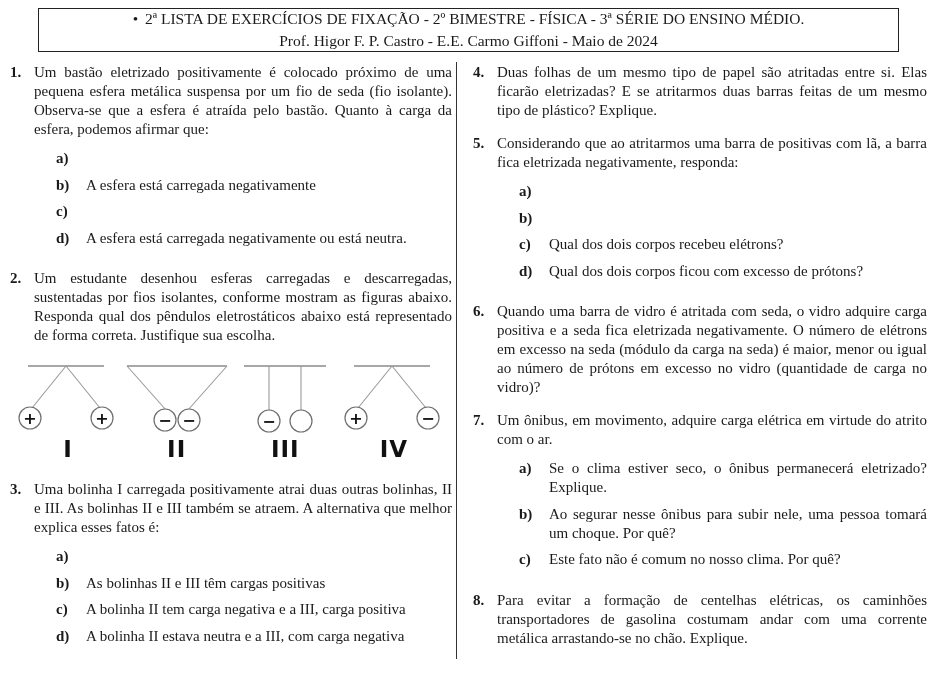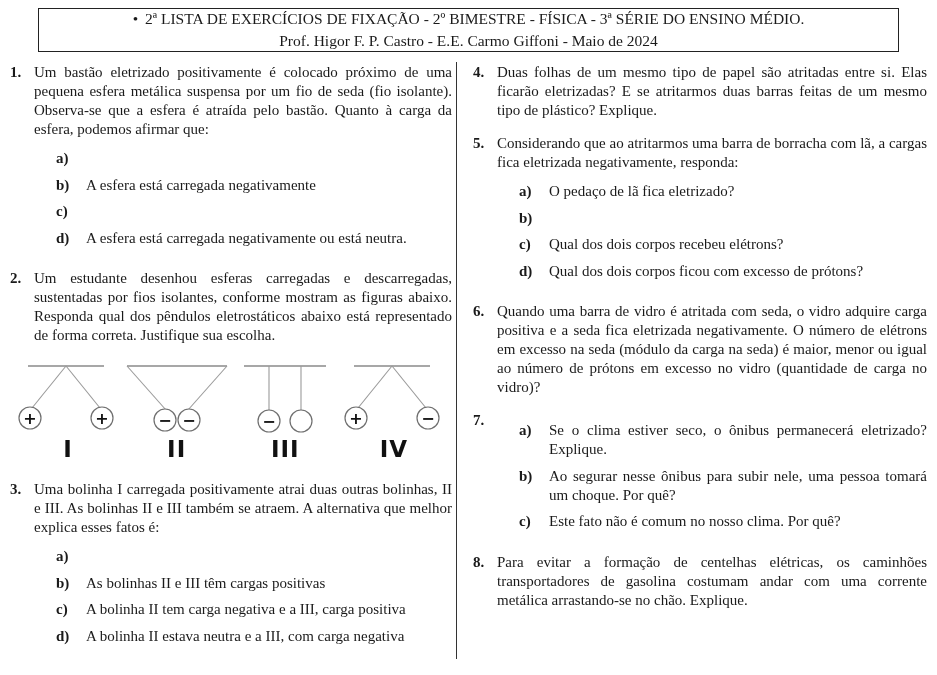--- a/index.html
+++ b/index.html
@@ -198,25 +198,24 @@
       <div class="question no-opts">
         <span class="qnum">4.</span>
         <div class="qcontent">
           <p class="qtext">Duas folhas de um mesmo tipo de papel são atritadas entre si. Elas ficarão eletrizadas? E se atritarmos duas barras feitas de um mesmo tipo de plástico? Explique.</p>
         </div>
       </div>
 
       <div class="question">
         <span class="qnum">5.</span>
         <div class="qcontent">
-          <p class="qtext">Considerando que ao atritarmos uma barra de borracha com lã, a cargas fica eletrizada negativamente, responda:</p>
-          <div class="options">
-            <div class="option">
-              <span class="olabel">a)</span>
-              <span class="otext">O pedaço de lã fica eletrizado?</span>
+          <p class="qtext">Considerando que ao atritarmos uma barra de positivas com lã, a barra fica eletrizada negativamente, responda:</p>
+          <div class="options">
+            <div class="option">
+              <span class="olabel">a)</span>
             </div>
             <div class="option">
               <span class="olabel">b)</span>
             </div>
             <div class="option">
               <span class="olabel">c)</span>
               <span class="otext">Qual dos dois corpos recebeu elétrons?</span>
             </div>
             <div class="option">
               <span class="olabel">d)</span>
@@ -229,20 +228,21 @@
       <div class="question no-opts">
         <span class="qnum">6.</span>
         <div class="qcontent">
           <p class="qtext">Quando uma barra de vidro é atritada com seda, o vidro adquire carga positiva e a seda fica eletrizada negativamente. O número de elétrons em excesso na seda (módulo da carga na seda) é maior, menor ou igual ao número de prótons em excesso no vidro (quantidade de carga no vidro)?</p>
         </div>
       </div>
 
       <div class="question">
         <span class="qnum">7.</span>
         <div class="qcontent">
+          <p class="qtext">Um ônibus, em movimento, adquire carga elétrica em virtude do atrito com o ar.</p>
           <div class="options">
             <div class="option">
               <span class="olabel">a)</span>
               <span class="otext">Se o clima estiver seco, o ônibus permanecerá eletrizado? Explique.</span>
             </div>
             <div class="option">
               <span class="olabel">b)</span>
               <span class="otext">Ao segurar nesse ônibus para subir nele, uma pessoa tomará um choque. Por quê?</span>
             </div>
             <div class="option">

